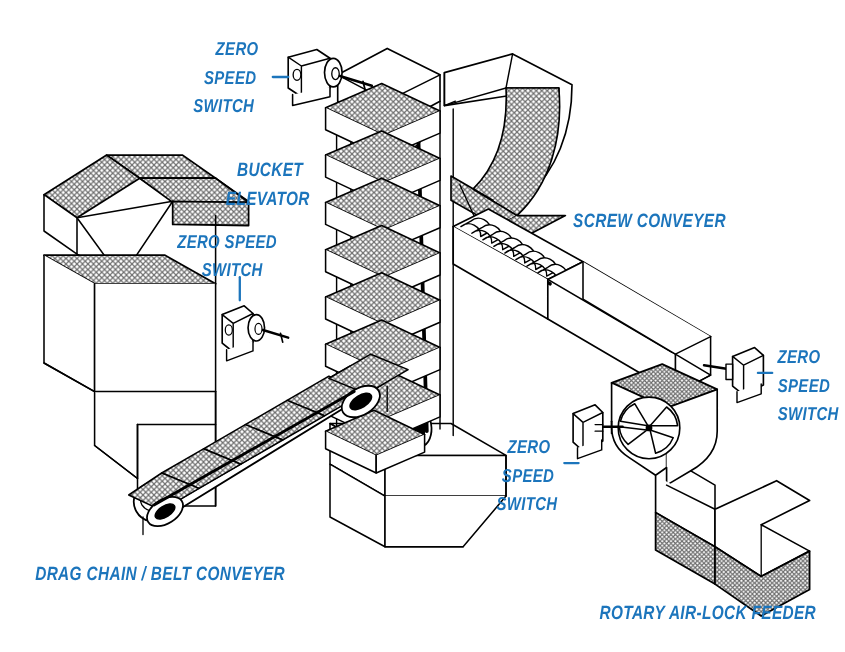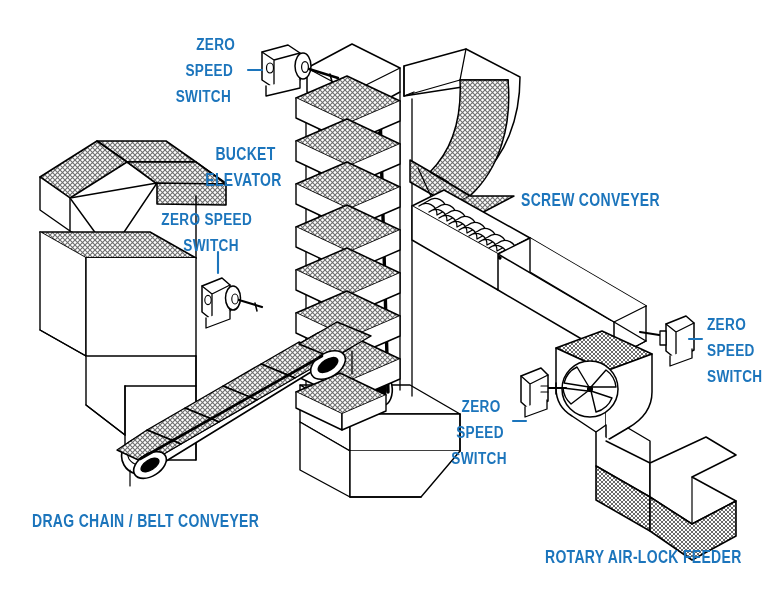--- a/index.html
+++ b/index.html
@@ -12,20 +12,21 @@
     height: 593px;
     position: relative;
     overflow: hidden;
     font-family: "Liberation Sans", sans-serif;
   }
   #diagram-root {
     position: absolute;
     inset: 0;
     width: 768px;
     height: 429px;
+    font-style: italic;
   }
   svg#scene {
     display: block;
     width: 768px;
     height: 593px;
   }
   .lbl {
     fill: #1C75BC;
     font-family: "Liberation Sans", sans-serif;
     font-weight: bold;

